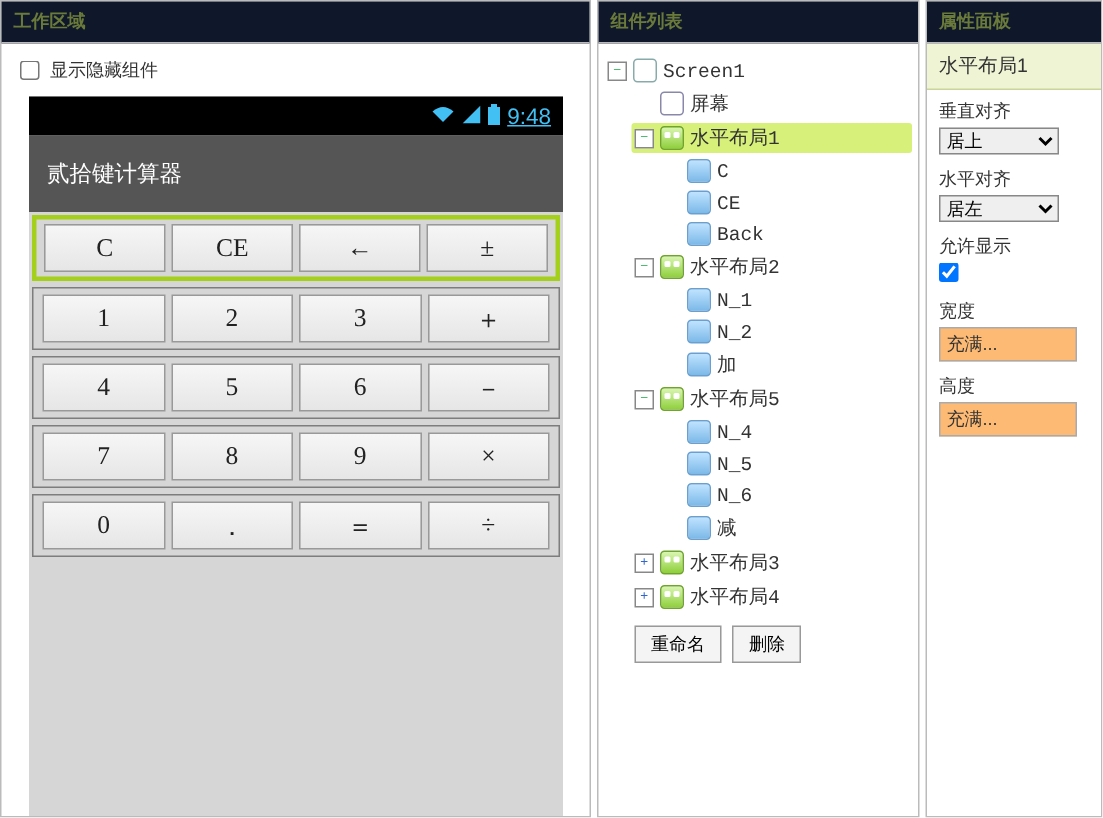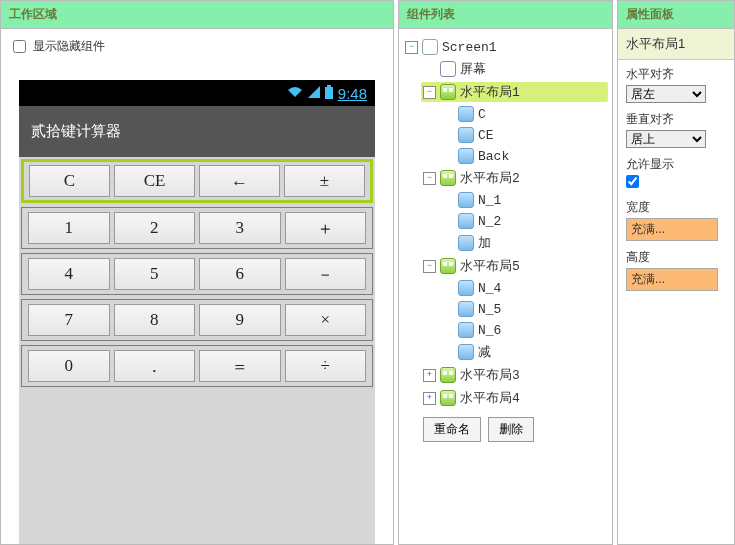--- a/index.html
+++ b/index.html
@@ -19,38 +19,38 @@
     box-sizing: border-box;
   }
   .panel {
     box-sizing: border-box;
     border: 1px solid #bbb;
     display: flex;
     flex-direction: column;
   }
   .panel + .panel { margin-left: 4px; }
   .panel-header {
-    background: #86efac;
+    background: #0f172a;
     border-bottom: 1px solid #bbb;
     padding: 5px 8px;
     color: #6a7a3a;
     font-weight: bold;
   }
   .panel-body {
     flex: 1;
     overflow: auto;
     padding: 8px;
     box-sizing: border-box;
   }
   
   .ws { width: 394px; }
   .cl { width: 215px; }
   .pp { width: 118px; }
 
-  .show-hidden { display:flex; align-items:center; gap:4px; margin-bottom:24px; color:#333; }
+  .show-hidden { display:flex; align-items:center; gap:4px; margin-bottom:8px; color:#333; }
 
   
   .phone {
     width: 356px;
     margin: 0 auto;
     background: #d6d6d6;
     box-sizing: border-box;
   }
   .statusbar {
     height: 26px;
@@ -362,32 +362,32 @@
       </div>
     </div>
   </div>
 
   <div class="panel pp">
     <div class="panel-header">属性面板</div>
     <div class="panel-body">
       <div class="prop-title">水平布局1</div>
       <div class="prop-list">
         <div class="prop">
+          <label>垂直对齐</label>
+          <select>
+            <option>居上</option>
+          </select>
+        </div>
+        <div class="prop">
           <label>水平对齐</label>
           <select>
             <option>居左</option>
           </select>
         </div>
         <div class="prop">
-          <label>垂直对齐</label>
-          <select>
-            <option>居上</option>
-          </select>
-        </div>
-        <div class="prop">
           <label>允许显示</label>
           <input type="checkbox" checked="" style="">
         </div>
         <div class="prop">
           <label>宽度</label>
           <div class="readonly">充满...</div>
         </div>
         <div class="prop">
           <label>高度</label>
           <div class="readonly">充满...</div>

